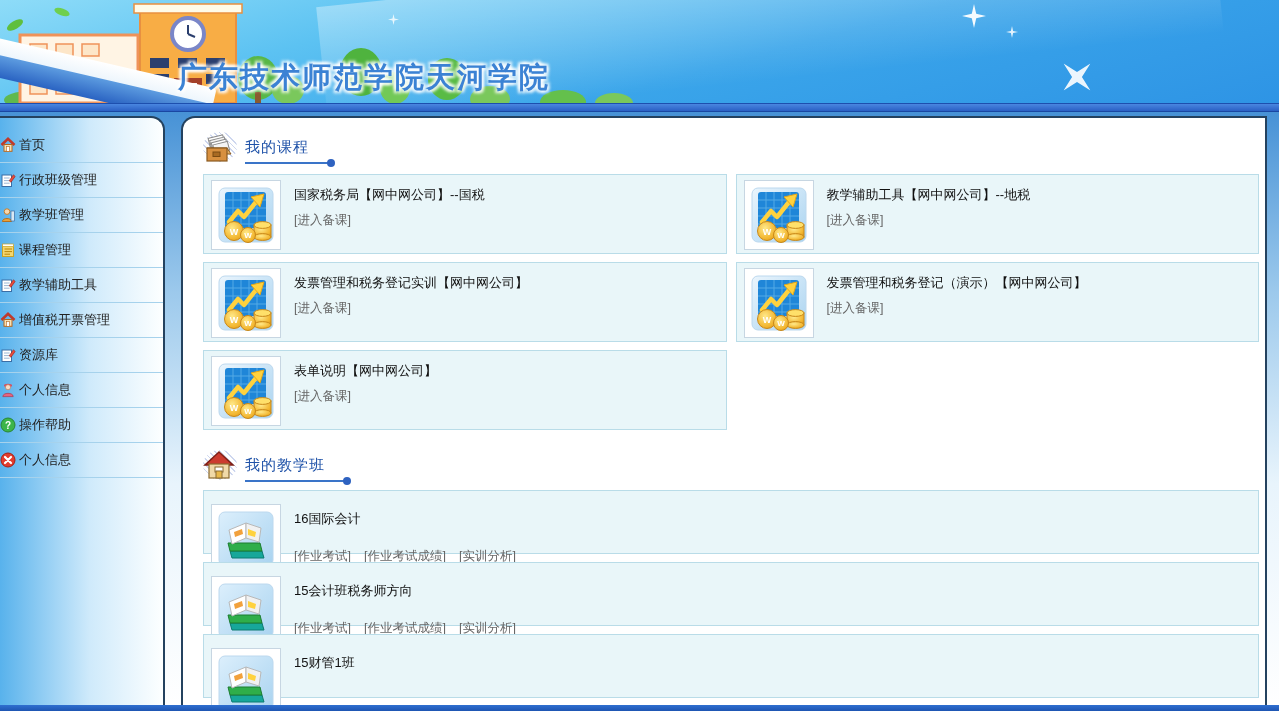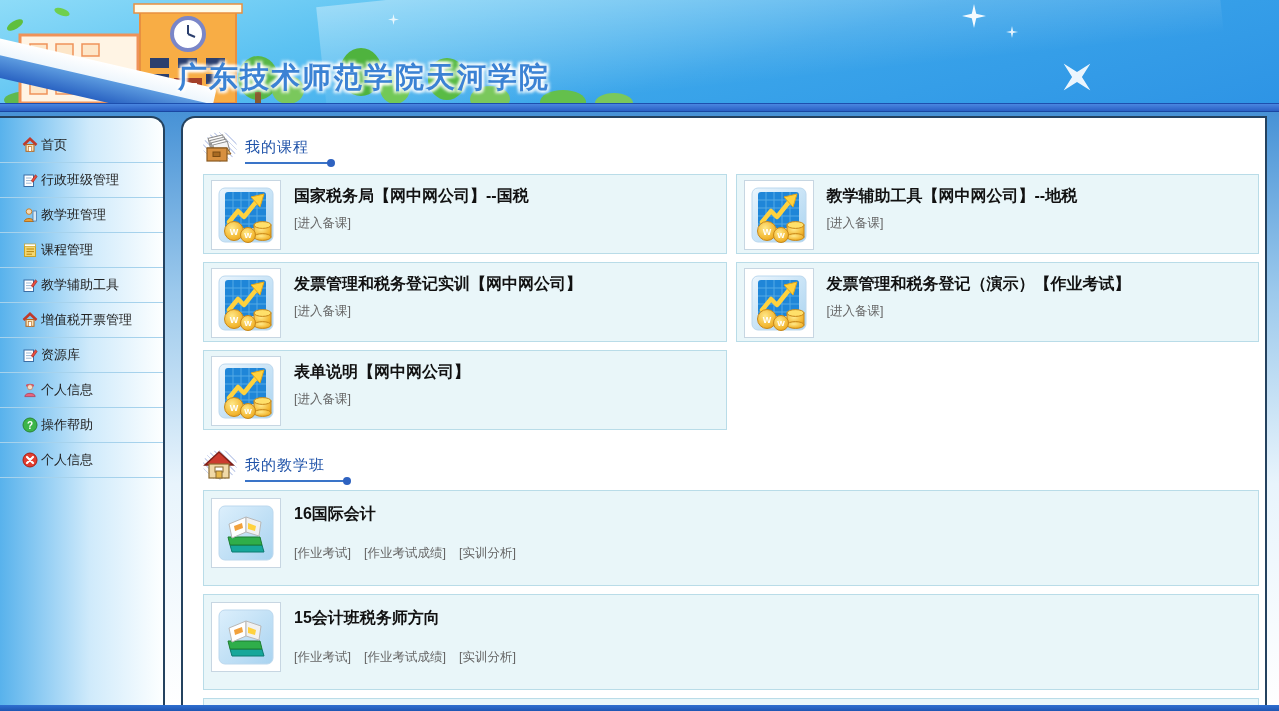--- a/index.html
+++ b/index.html
@@ -27,21 +27,21 @@
     border-top:1px solid #1d4fae; border-bottom:1px solid #1a47a2; }
 
   
   .main { position:relative; height:599px; display:flex;
     background:linear-gradient(#4792d6 0%,#9cc9ec 30%,#e8f4fc 62%,#ffffff 100%); }
 
   .sidebar { width:165px; margin-top:4px; height:595px;
     background:linear-gradient(to right,#58b2ec,#cfeafb 55%,#fdffff);
     border-right:2px solid #24425f; border-top:2px solid #24425f;
     border-top-right-radius:14px; padding-top:10px; }
-  .menu-item { height:35px; display:flex; align-items:center; padding-left:22px;
+  .menu-item { height:35px; display:flex; align-items:center; 
     border-bottom:1px solid #a6d2ec; font-size:13px; color:#222; cursor:pointer; white-space:nowrap; }
   .mi-icon { width:16px; height:16px; margin-right:3px; display:inline-flex; flex:0 0 16px; }
   .mi-icon svg { width:16px; height:16px; }
 
   .content { flex:1; margin:4px 12px 0 16px; background:#fff;
     border:2px solid #24425f; border-bottom:none; border-top-left-radius:14px;
     padding:14px 6px 0 20px; overflow:hidden; }
 
   .section-header { display:flex; align-items:flex-start; }
   .section-icon-wrap { position:relative; width:36px; height:32px; margin-right:6px; }
@@ -52,25 +52,25 @@
   .title-rule { position:relative; height:2px; background:#3a74c8; margin-top:5px;
     width:calc(100% + 22px); }
   .title-dot { position:absolute; right:-4px; top:-3px; width:8px; height:8px;
     border-radius:50%; background:#2e62c0; }
 
   .cards-grid { display:grid; grid-template-columns:1fr 1fr; gap:8px 9px;
     margin-top:10px; margin-bottom:20px; width:1056px; }
   .cards-stack { display:flex; flex-direction:column; gap:8px; margin-top:8px; width:1056px; }
   .card { background:#e9f6f9; border:1px solid #b9dce8; display:flex; padding:5px 0 0 7px; }
   .course-card { height:80px; }
-  .class-card { height:96px; padding-top:7px; }
+  .class-card { height:64px; padding-top:13px; }
   .icon-box { width:70px; height:70px; background:#fff; border:1px solid #c7d6e2;
     display:flex; align-items:center; justify-content:center; flex:0 0 70px; }
   .card-text { margin-left:13px; padding-top:6px; }
-  .card-title { font-size:16px; font-weight:bold; color:#111; }
+  .card-title { font-size:13px; font-weight:normal; color:#111; }
   .card-link { font-size:12.5px; color:#666; margin-top:8px; display:inline-block; cursor:pointer; }
   .class-links { margin-top:12px; }
   .class-links .card-link { margin-top:8px; margin-right:13px; }
   .classes-margin { margin-top:14px; }
 
   .footer-bar { position:absolute; left:0; right:0; bottom:0; height:6px;
     background:linear-gradient(#2f6fd0,#1e55b2); z-index:5; }
 </style>
 </head>
 <body>
@@ -380,21 +380,21 @@
               <polygon points="33,10 46,7 42,20" fill="#ffd23e" stroke="#e6a817"></polygon>
               <circle cx="16" cy="44" r="9.5" fill="url(#gold)" stroke="#c8881a"></circle>
               <text x="16" y="47.5" font-size="9" font-weight="bold" fill="#fff" text-anchor="middle" font-family="Liberation Sans,sans-serif">W</text>
               <rect x="36" y="38" width="17" height="12" fill="url(#gold)" stroke="#c8881a"></rect>
               <ellipse cx="44.5" cy="38" rx="8.5" ry="3.4" fill="#ffe06a" stroke="#c8881a"></ellipse>
               <ellipse cx="44.5" cy="50" rx="8.5" ry="3.4" fill="url(#gold)" stroke="#c8881a"></ellipse>
               <circle cx="30" cy="48" r="7.5" fill="url(#gold)" stroke="#c8881a"></circle>
               <text x="30" y="51" font-size="8" font-weight="bold" fill="#fff" text-anchor="middle" font-family="Liberation Sans,sans-serif">W</text>
             </svg>
           </span>
-          <div class="card-text"><div class="card-title">发票管理和税务登记（演示）【作业考试】</div><span class="card-link">[进入备课]</span></div>
+          <div class="card-text"><div class="card-title">发票管理和税务登记（演示）【网中网公司】</div><span class="card-link">[进入备课]</span></div>
         </div>
         <div class="card course-card">
           <span class="icon-box">
             <svg width="56" height="56" viewBox="0 0 56 56">
               <defs>
                 <linearGradient id="cbg" x1="0" y1="0" x2="1" y2="1">
                   <stop offset="0" stop-color="#eaf5fd"></stop>
                   <stop offset="1" stop-color="#a9d3f0"></stop>
                 </linearGradient>
                 <radialGradient id="gold" cx=".4" cy=".35" r=".8">

